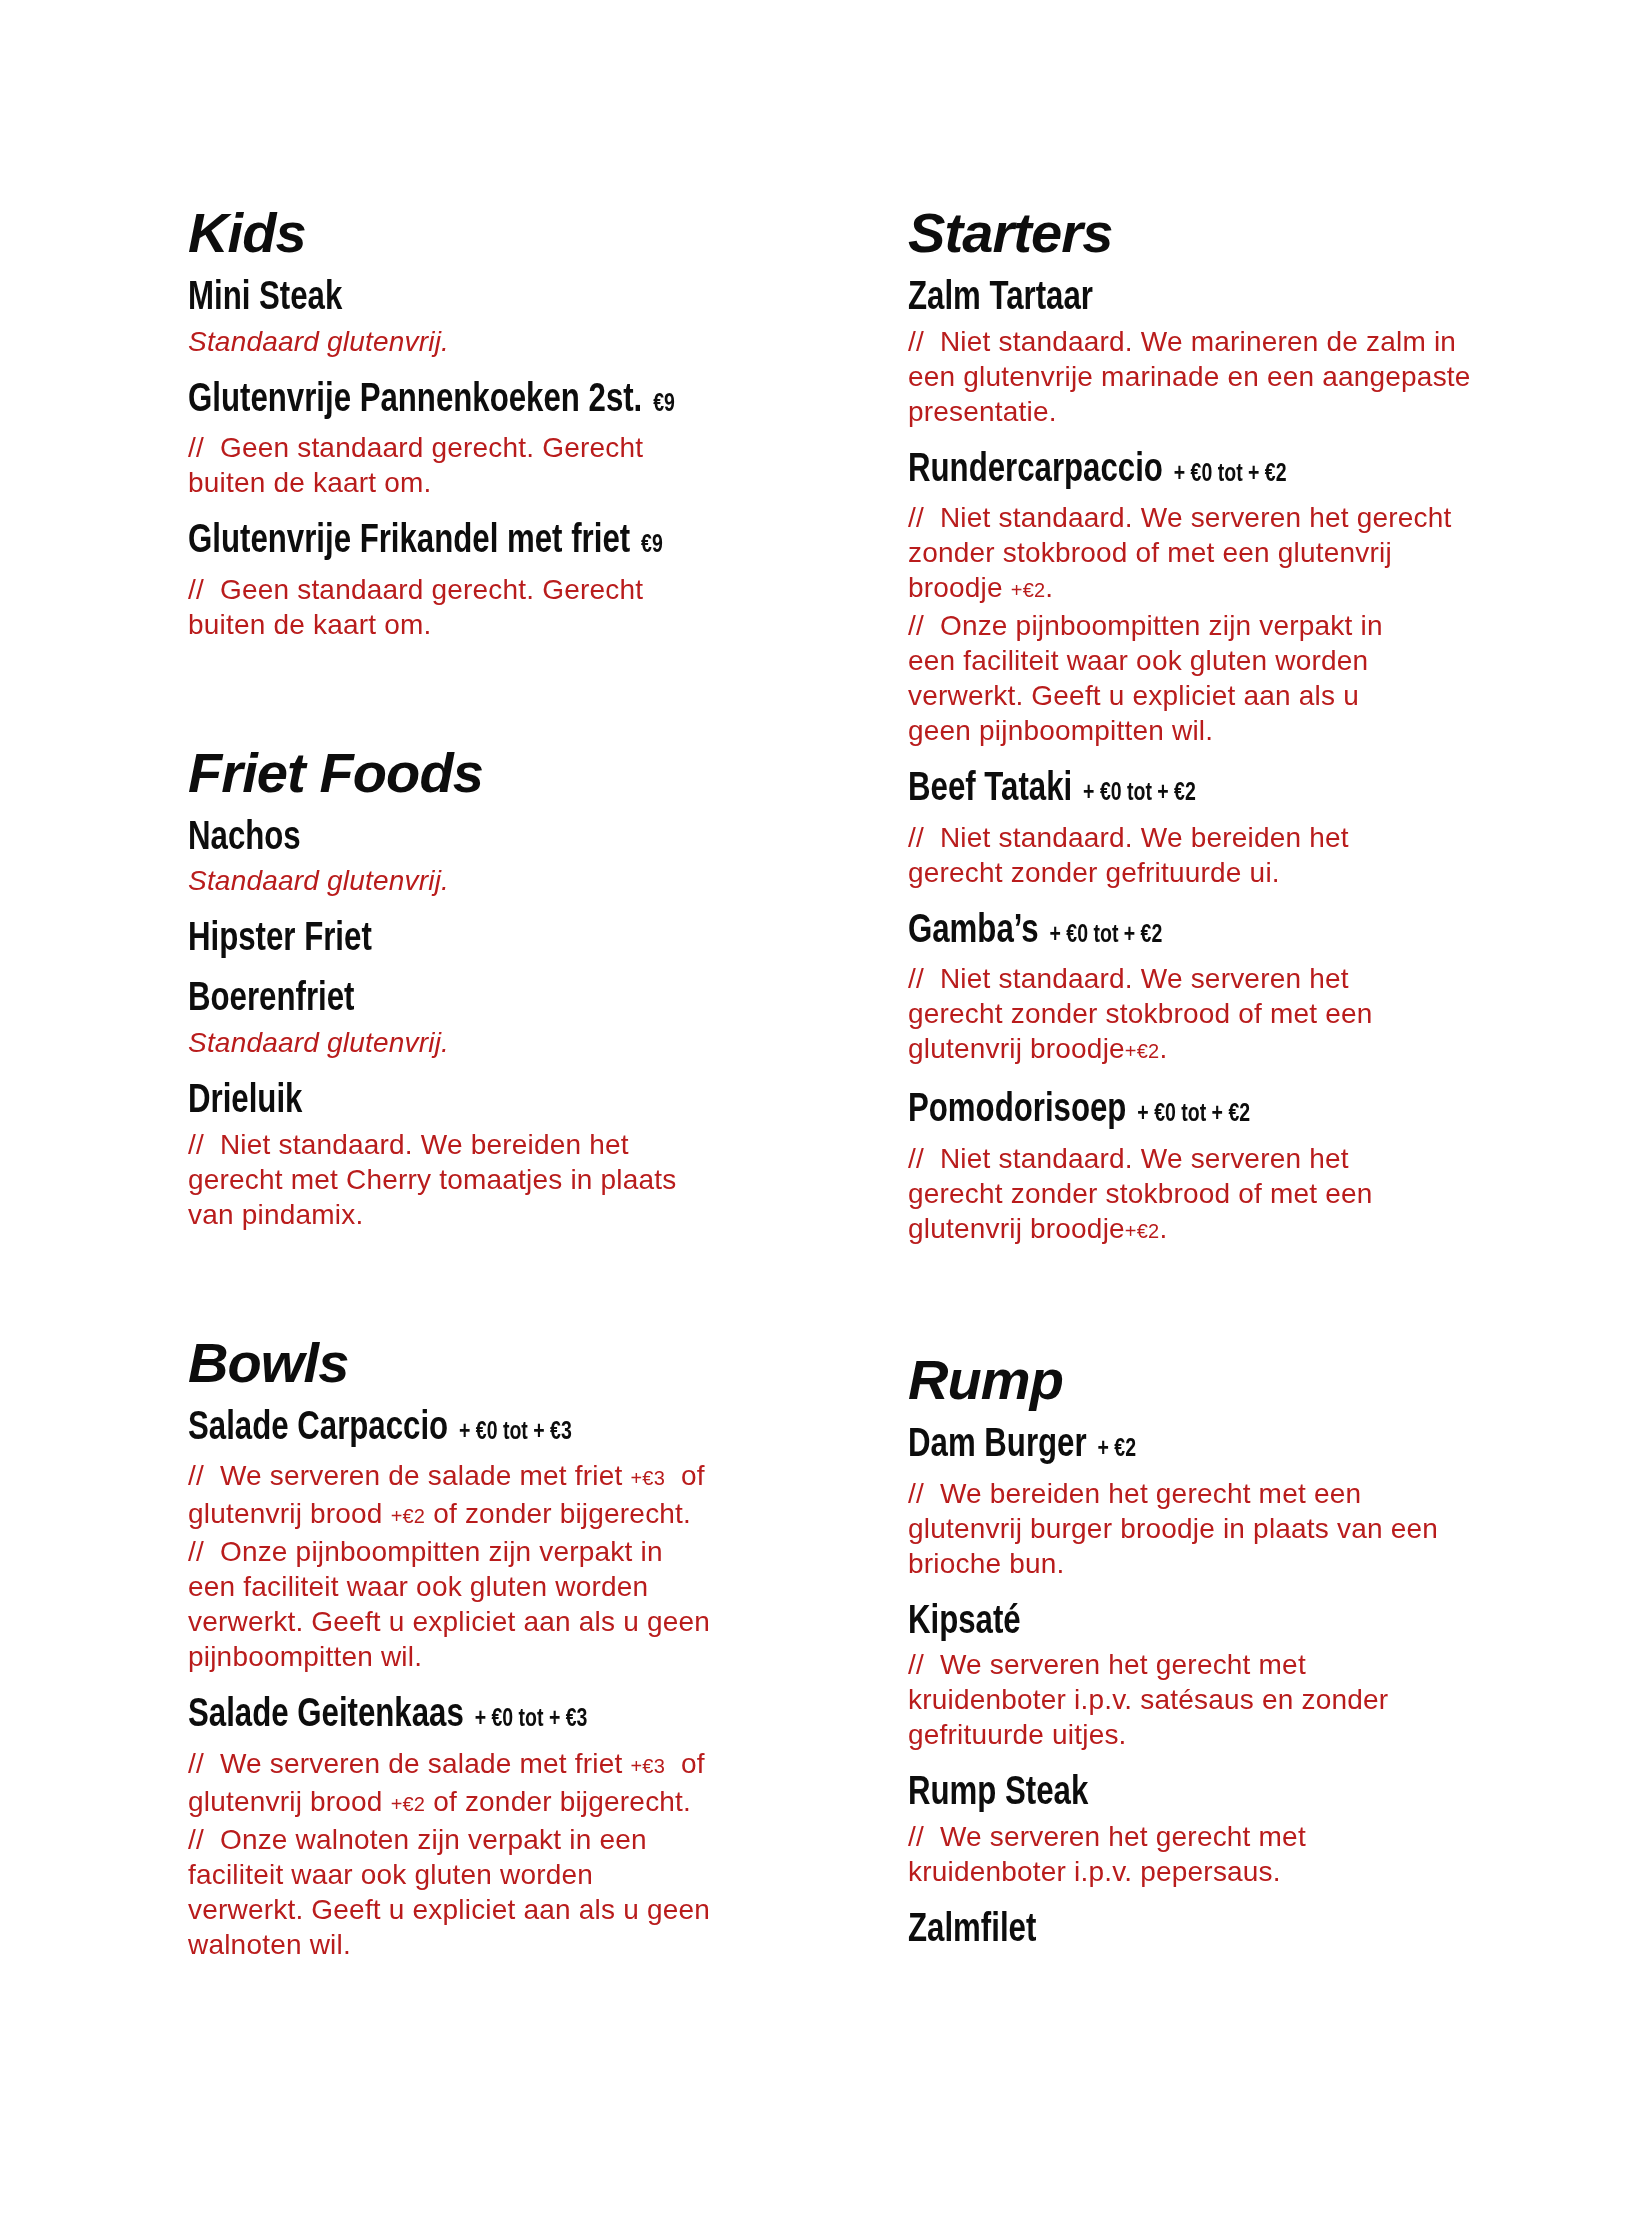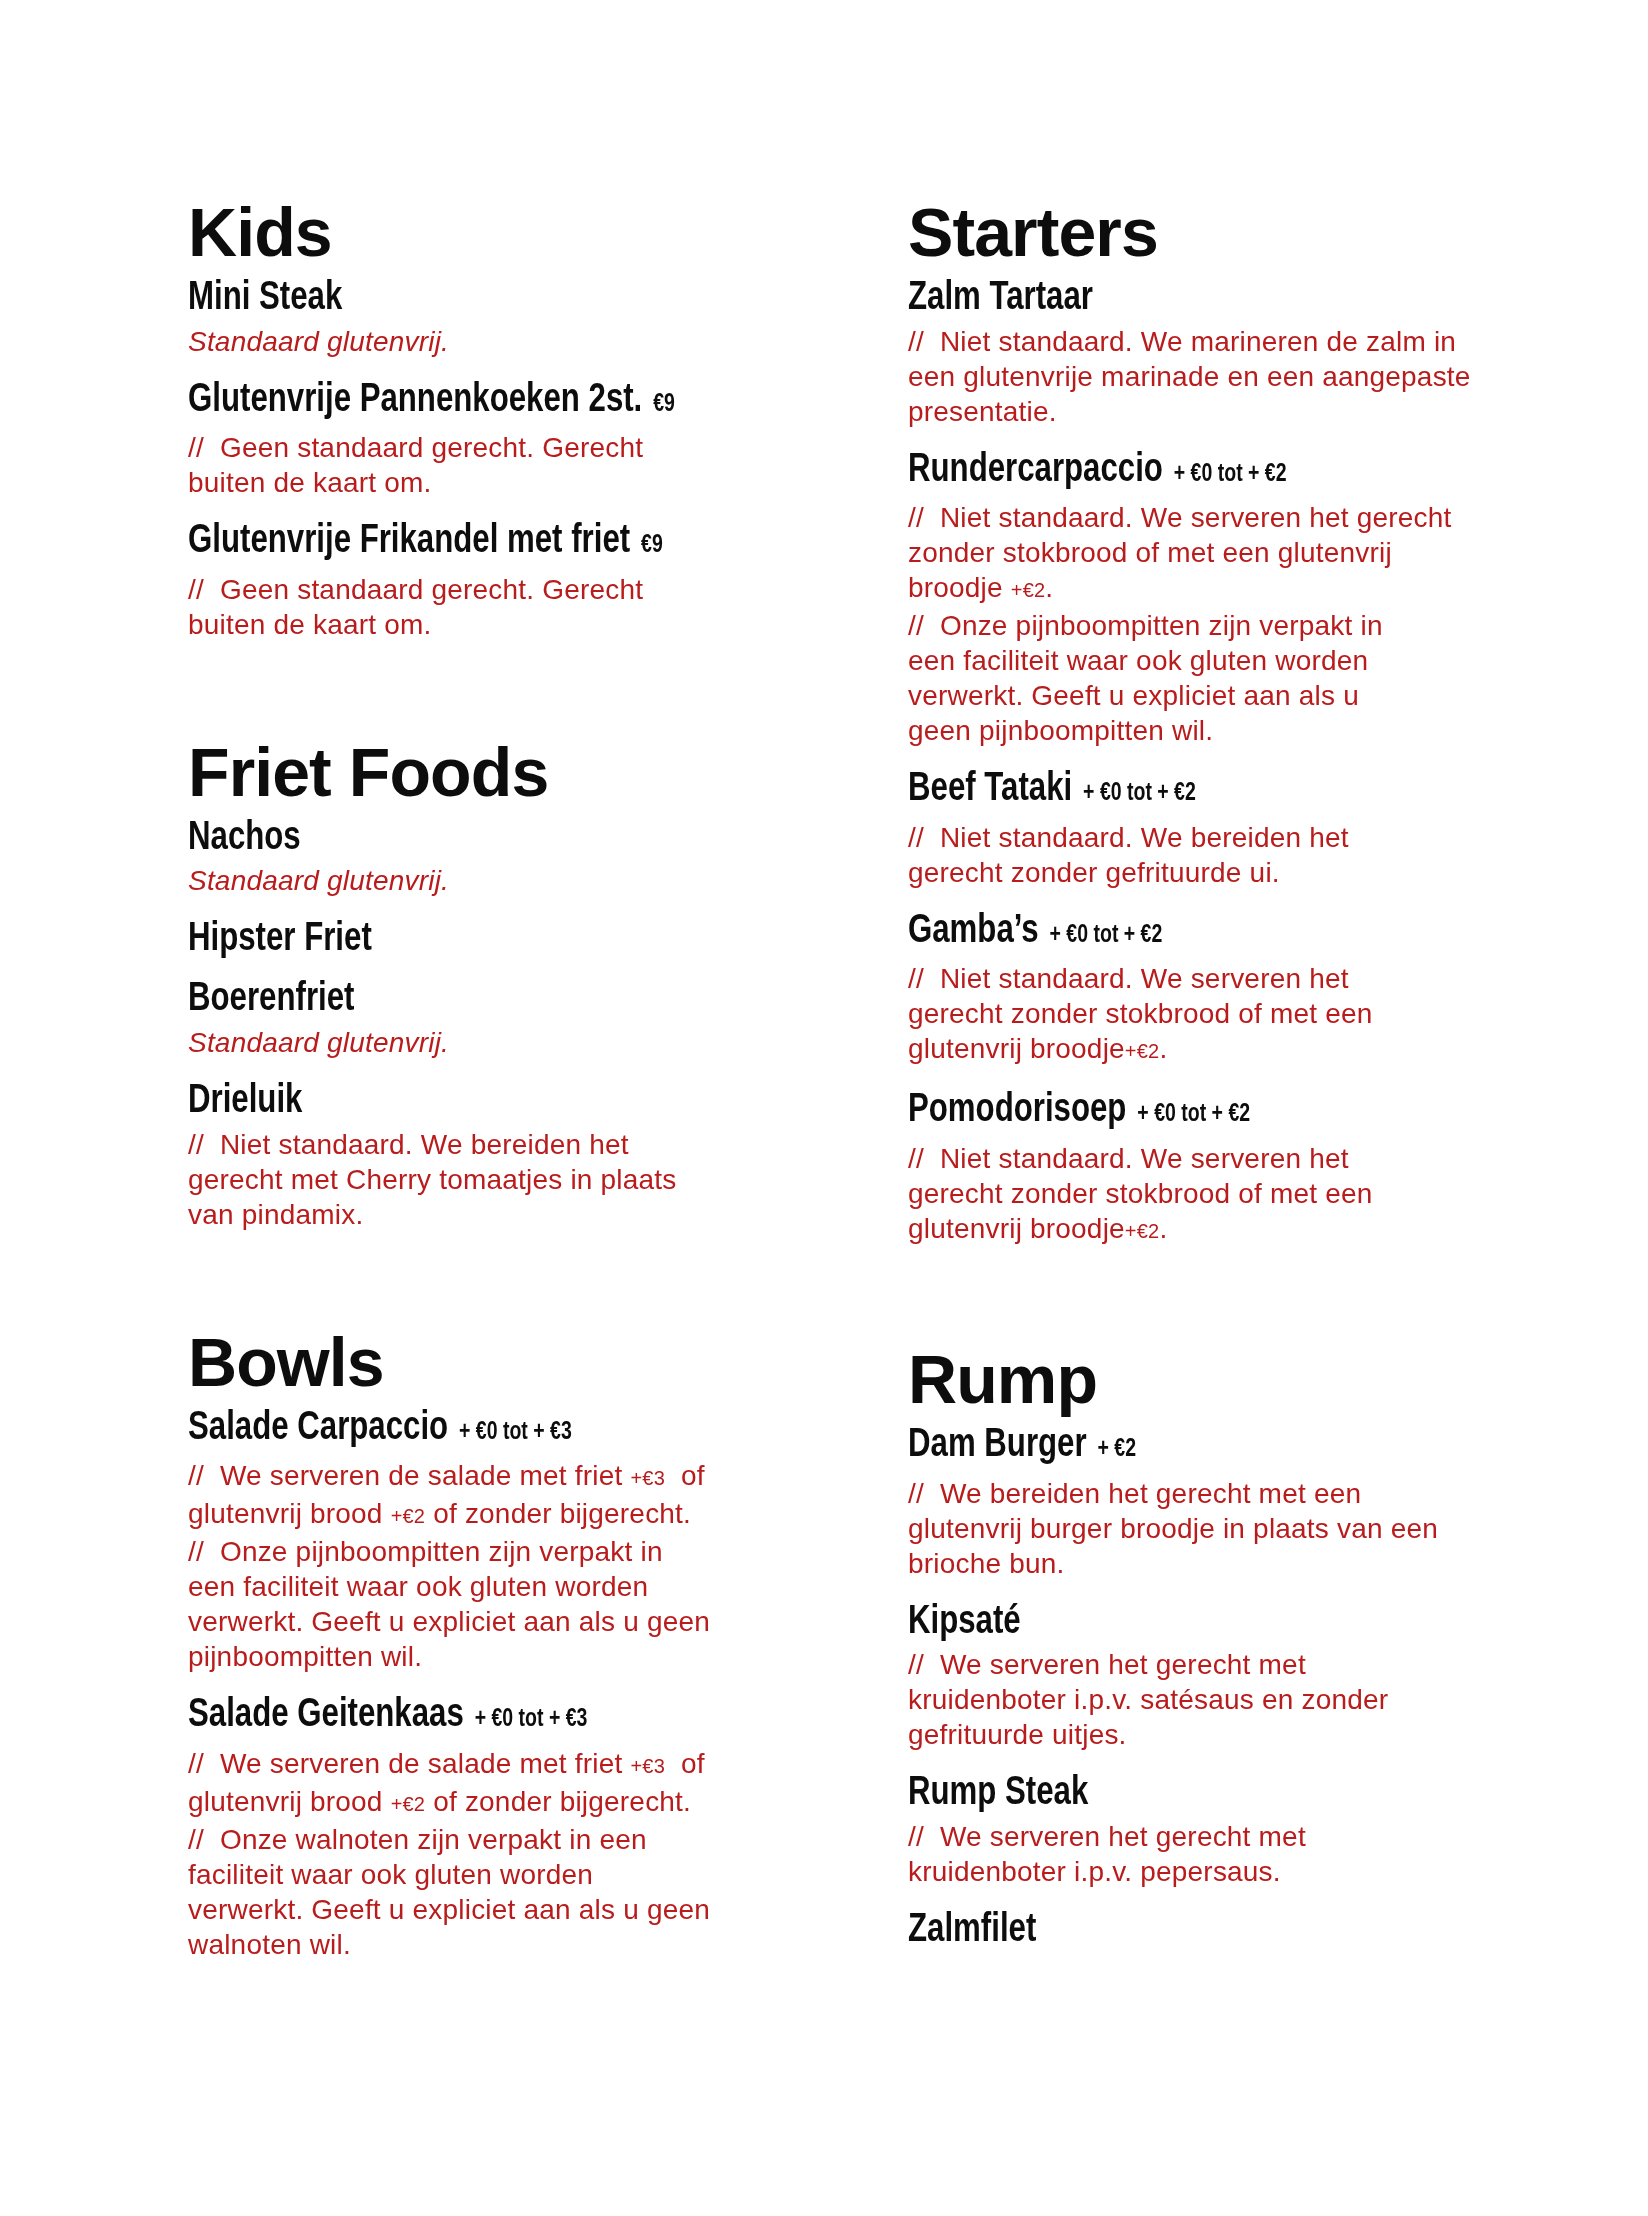--- a/index.html
+++ b/index.html
@@ -21,26 +21,27 @@
     top: 203px;
   }
   .column-left  { left: 188px;  width: 709px; }
   .column-right { left: 908px; width: 723px; }
 
   .menu-section { margin: 0; }
   .menu-section + .menu-section { margin-top: 101px; }
 
   .section-title {
     margin: 0 0 2.7px 0;
-    font-size: 68px;
+    font-size: 56px;
     line-height: 59px;
     font-weight: 700;
     letter-spacing: -0.9px;
     color: #0d0d0d;
     white-space: nowrap;
+    font-style: italic;
   }
 
   .menu-item { margin-top: 16px; }
   .items .menu-item:first-child { margin-top: 11px; }
 
   .item-title {
     margin: 0;
     font-size: 40px;
     line-height: 44px;
     font-weight: 700;

